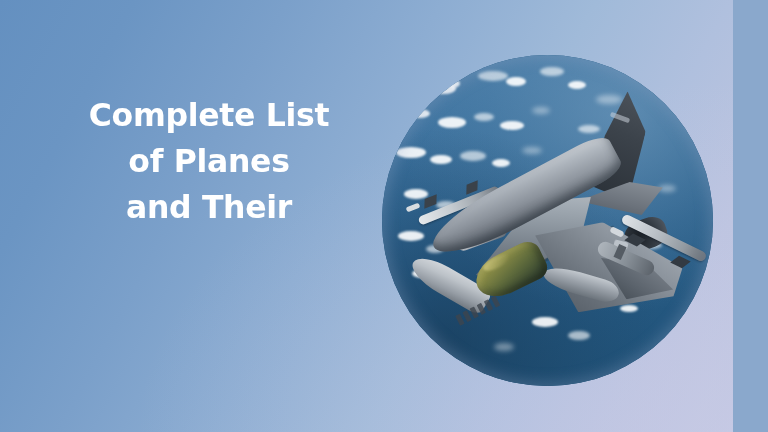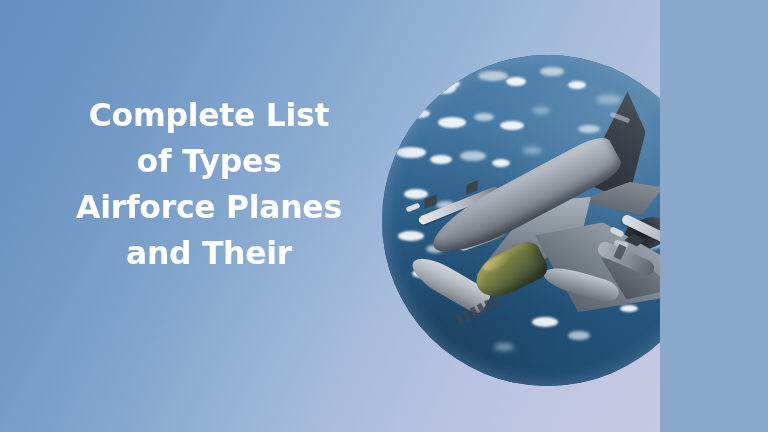--- a/index.html
+++ b/index.html
@@ -5,21 +5,21 @@
 <style>
   * { margin:0; padding:0; box-sizing:border-box; }
   html,body { width:768px; height:432px; overflow:hidden; }
   body {
     font-family:"DejaVu Sans", sans-serif;
     background:#8aa8cc;
   }
 
   .banner{
     position:relative;
-    width:660px; height:432px;
+    width:733px; height:432px;
     overflow:hidden;
     background:
       linear-gradient(118deg,
         #6490c0 0%,
         #6b95c3 14%,
         #7ba0ca 30%,
         #8dadd2 46%,
         #a0bad9 62%,
         #b0c0de 76%,
         #bcc4e0 88%,
@@ -319,22 +319,21 @@
   }
 </style>
 </head>
 <body>
 
 <div class="banner">
   <div class="banner-wash"></div>
 
   <div class="headline">
     <span class="ln">Complete List</span>
-    <span class="ln">of Types</span>
-    <span class="ln">Airforce Planes</span>
+    <span class="ln">of Planes</span>
     <span class="ln">and Their</span>
   </div>
 
   <div class="photo-circle">
     <div class="photo-inner">
 
       <div class="sky"></div>
       <div class="sky-haze"></div>
       <div class="sky-dark"></div>
 

